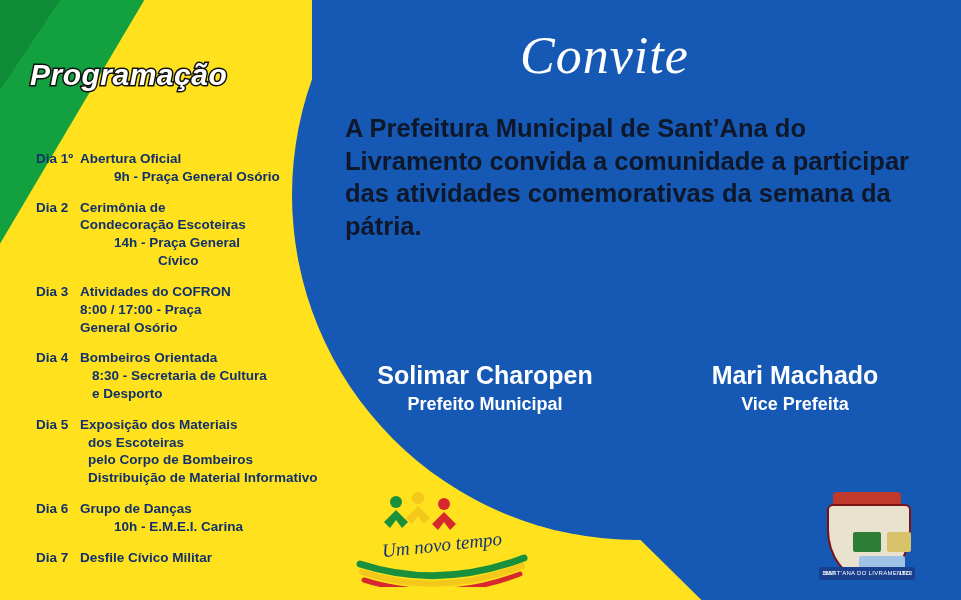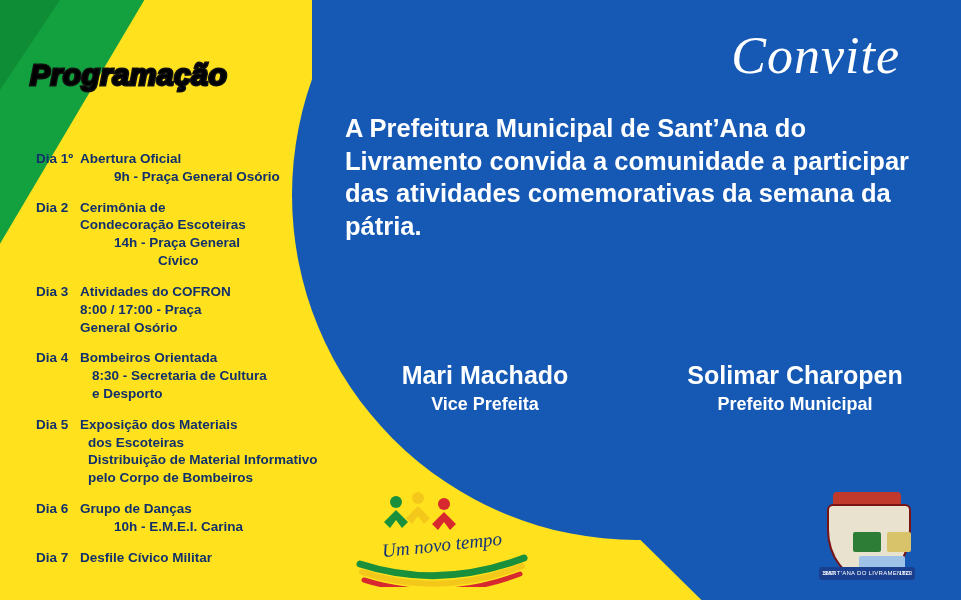--- a/index.html
+++ b/index.html
@@ -85,21 +85,21 @@
     width: 360px;
     height: 600px;
   }
   .prog-title {
     position: absolute;
     left: 30px;
     top: 58px;
     font-size: 30px;
     font-weight: bold;
     font-style: italic;
-    color: #000000;
+    color: #ffffff;
     -webkit-text-stroke: 3px #111111;
     paint-order: stroke fill;
     letter-spacing: 0.5px;
     white-space: nowrap;
   }
   .prog-list {
     position: absolute;
     left: 36px;
     top: 150px;
     width: 320px;
@@ -113,33 +113,33 @@
   .prog-item .d-day { display: inline-block; min-width: 44px; }
   .prog-item .sub { display: block; padding-left: 44px; }
   .prog-item .sub.center { padding-left: 78px; }
 
   
   .convite {
     position: absolute;
     left: 520px;
     top: 26px;
     width: 380px;
-    text-align: right;
+    text-align: left;
     color: #ffffff;
     font-family: "Liberation Serif", serif;
     font-style: italic;
     font-size: 52px;
     letter-spacing: 1px;
   }
   .convite-text {
     position: absolute;
     left: 345px;
     top: 112px;
     width: 600px;
-    color: #ffffff;
+    color: #0f172a;
     font-size: 25.5px;
     font-weight: bold;
     line-height: 1.28;
     text-align: left;
   }
   .signatures {
     position: absolute;
     left: 340px;
     top: 362px;
     width: 600px;
@@ -286,22 +286,22 @@
         </div>
         <span class="sub" style="padding-left:56px">8:30 - Secretaria de Cultura</span>
         <span class="sub" style="padding-left:56px">e Desporto</span>
       </div>
 
       <div class="prog-item">
         <div class="d-line">
           <span class="d-day">Dia 5</span><span>Exposição dos Materiais</span>
         </div>
         <span class="sub" style="padding-left:52px">dos Escoteiras</span>
+        <span class="sub" style="padding-left:52px">pelo Corpo de Bombeiros</span>
         <span class="sub" style="padding-left:52px">Distribuição de Material Informativo</span>
-        <span class="sub" style="padding-left:52px">pelo Corpo de Bombeiros</span>
       </div>
 
       <div class="prog-item">
         <div class="d-line">
           <span class="d-day">Dia 6</span><span>Grupo de Danças</span>
         </div>
         <span class="sub center">10h - E.M.E.I. Carina</span>
       </div>
 
       <div class="prog-item">
@@ -310,27 +310,27 @@
         </div>
       </div>
 
     </div>
   </div>
 
   <div class="convite">Convite</div>
   <div class="convite-text">A Prefeitura Municipal de Sant’Ana do Livramento convida a comunidade a participar das atividades comemorativas da semana da pátria.</div>
 
   <div class="signatures">
+    <div class="sig">
+      <div class="sig-name">Solimar Charopen</div>
+      <div class="sig-role">Prefeito Municipal</div>
+    </div>
     <div class="sig">
       <div class="sig-name">Mari Machado</div>
       <div class="sig-role">Vice Prefeita</div>
-    </div>
-    <div class="sig">
-      <div class="sig-name">Solimar Charopen</div>
-      <div class="sig-role">Prefeito Municipal</div>
     </div>
   </div>
 
   <div class="logo-novo">
     <svg width="180" height="95" viewBox="0 0 180 95">
       <g fill="#1a8f3c">
         <circle cx="44" cy="10" r="6"></circle>
         <path d="M44 18 L56 30 L50 36 L44 28 L38 36 L32 30 Z"></path>
       </g>
       <g fill="#f3c81a">

